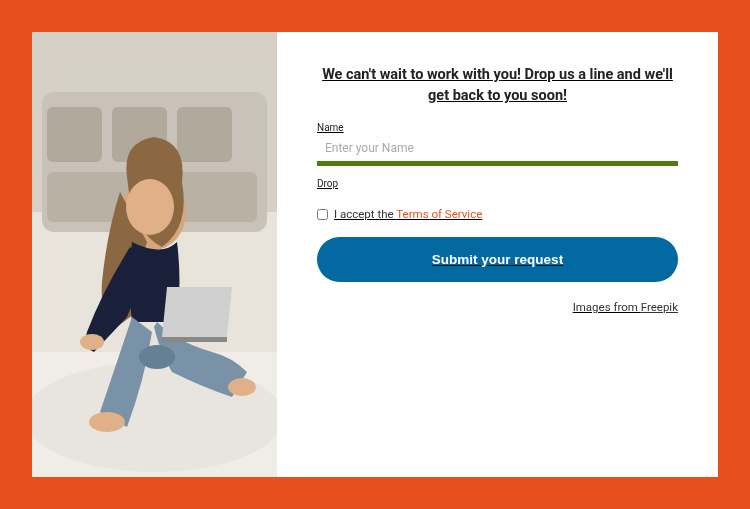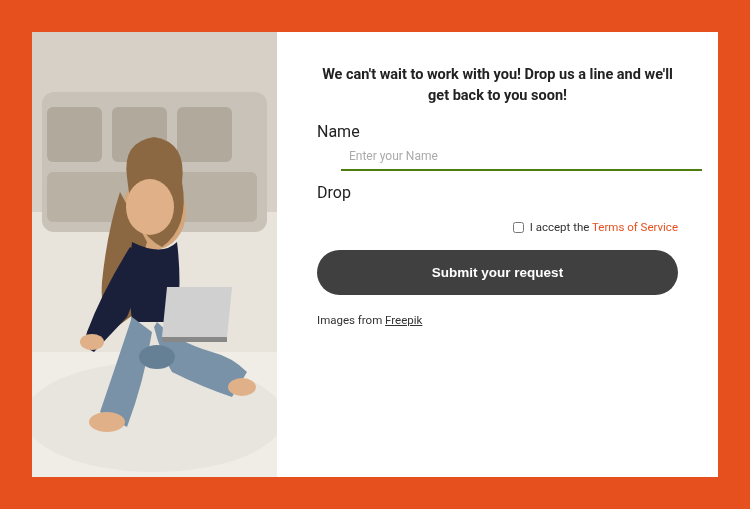--- a/index.html
+++ b/index.html
@@ -8,20 +8,21 @@
       background: #e6501e;
       width: 750px;
       height: 509px;
       padding: 32px;
     }
     .container {
       display: flex;
       width: 100%;
       height: 100%;
       background: #fff;
+      text-decoration: underline;
     }
     .image-panel {
       width: 245px;
       height: 100%;
       flex-shrink: 0;
       position: relative;
       overflow: hidden;
       background: #ddd;
     }
     .image-panel svg {
@@ -41,74 +42,72 @@
       color: #222;
       text-align: center;
       line-height: 1.45;
       margin-bottom: 16px;
     }
     .field {
       margin-bottom: 12px;
     }
     .field label {
       display: block;
-      font-size: 16px;
+      font-size: 10px;
       color: #222;
       margin-bottom: 2px;
     }
     .field input, .field textarea {
       width: 100%;
       border: none;
-      border-bottom: 2px solid #4d7c0f;
+      border-bottom: 5px solid #4d7c0f;
       font-size: 12px;
       padding: 6px 0 6px 8px;
       font-family: inherit;
       outline: none;
       background: transparent;
       color: #8b5cf6;
-      margin-left: 24px;
     }
     .field textarea {
       height: 58px;
       resize: vertical;
     }
     .field input::placeholder, .field textarea::placeholder {
       color: #aaa;
     }
     .terms {
       display: flex;
       align-items: center;
       gap: 6px;
       font-size: 11.5px;
       color: #333;
       margin-bottom: 16px;
       margin-top: 4px;
-      justify-content: flex-end;
     }
     .terms input[type="checkbox"] {
       width: 11px;
       height: 11px;
     }
     .terms a {
       color: #e6501e;
       text-decoration: none;
     }
     .submit-btn {
       width: 100%;
-      background: #404040;
+      background: #0369a1;
       color: #fff;
       border: none;
       border-radius: 999px;
       padding: 15px 0;
       font-size: 13.5px;
       font-weight: 600;
       cursor: pointer;
     }
     .credit {
-      text-align: left;
+      text-align: right;
       font-size: 11.5px;
       color: #333;
       margin-top: 18px;
     }
     .credit a {
       color: #333;
       text-decoration: underline;
     }
   </style>
 </head>

